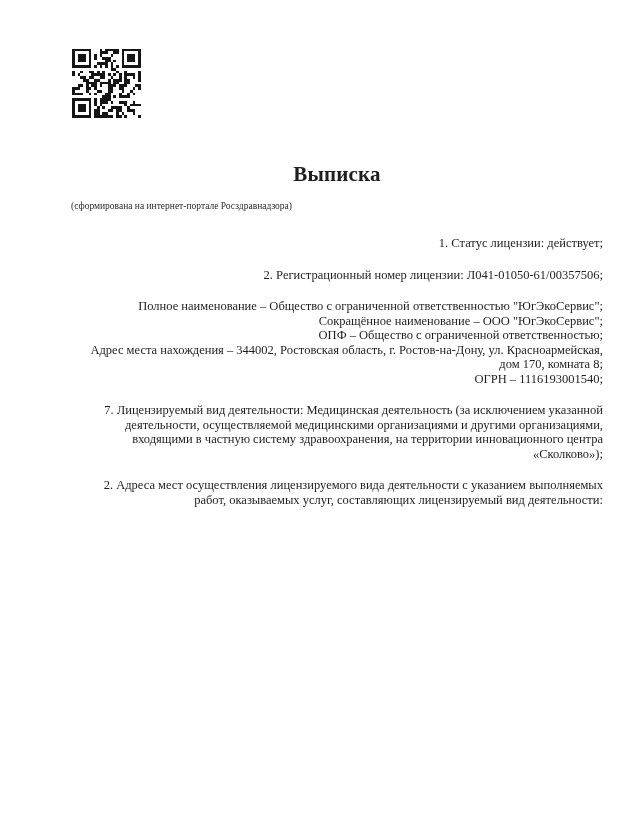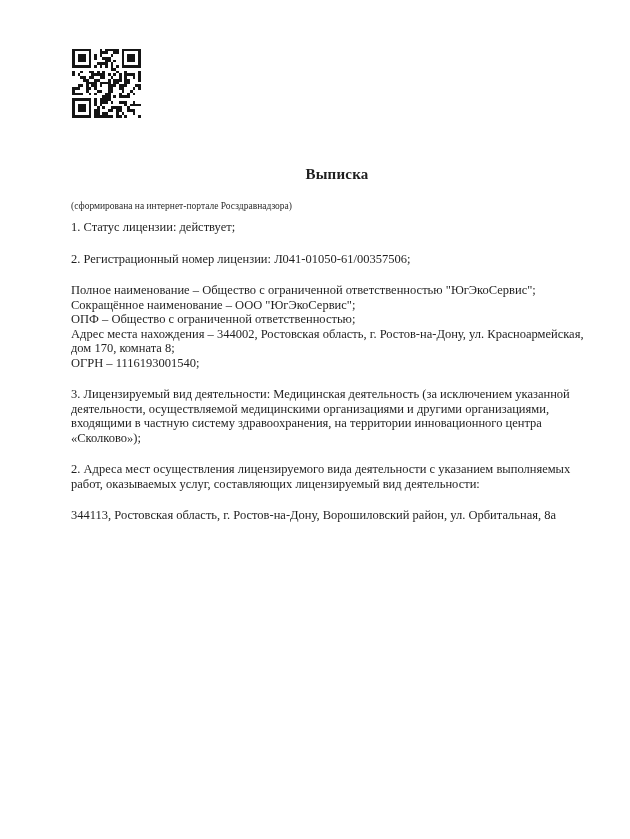--- a/index.html
+++ b/index.html
@@ -22,34 +22,35 @@
   .qr svg { display: block; width: 100%; height: 100%; }
   .content {
     position: absolute;
     left: 71px;
     top: 164px;
     width: 532px;
   }
   .title {
     text-align: center;
     font-weight: bold;
-    font-size: 15px;
+    font-size: 21px;
     line-height: 20px;
     letter-spacing: 0.2px;
   }
   .note {
     margin-top: 16px;
     font-size: 9.5px;
     line-height: 12px;
     color: #2a2a2a;
   }
   .paragraphs {
-    margin-top: 8px;
+    margin-top: 24px;
     font-size: 12.5px;
     line-height: 14.5px;
+    text-align: right;
   }
   .paragraphs p {
     margin: 0 0 17px 0;
     white-space: pre-line;
   }
 </style>
 </head>
 <body>
 
 <div class="page">
@@ -366,19 +367,18 @@
     <div class="note">(сформирована на интернет-портале Росздравнадзора)</div>
 
     <div class="paragraphs">
       <p>1. Статус лицензии: действует;</p>
       <p>2. Регистрационный номер лицензии: Л041-01050-61/00357506;</p>
       <p>Полное наименование – Общество с ограниченной ответственностью "ЮгЭкоСервис";
 Сокращённое наименование – ООО "ЮгЭкоСервис";
 ОПФ – Общество с ограниченной ответственностью;
 Адрес места нахождения – 344002, Ростовская область, г. Ростов-на-Дону, ул. Красноармейская, дом 170, комната 8;
 ОГРН – 1116193001540;</p>
-      <p>3. Лицензируемый вид деятельности: Медицинская деятельность (за исключением указанной деятельности, осуществляемой медицинскими организациями и другими организациями, входящими в частную систему здравоохранения, на территории инновационного центра «Сколково»);</p>
+      <p>7. Лицензируемый вид деятельности: Медицинская деятельность (за исключением указанной деятельности, осуществляемой медицинскими организациями и другими организациями, входящими в частную систему здравоохранения, на территории инновационного центра «Сколково»);</p>
       <p>2. Адреса мест осуществления лицензируемого вида деятельности с указанием выполняемых работ, оказываемых услуг, составляющих лицензируемый вид деятельности:</p>
-      <p>344113, Ростовская область, г. Ростов-на-Дону, Ворошиловский район, ул. Орбитальная, 8а</p>
     </div>
 
   </div>
 </div>
 
 </body></html>

